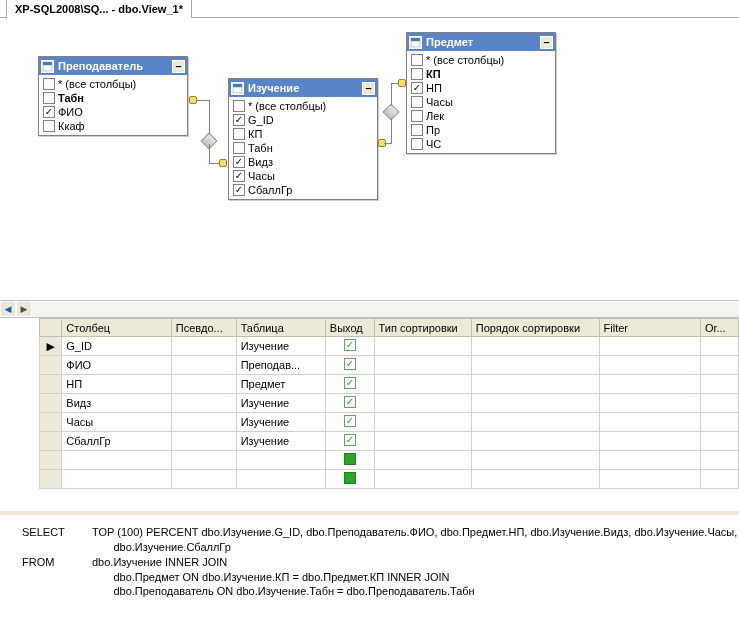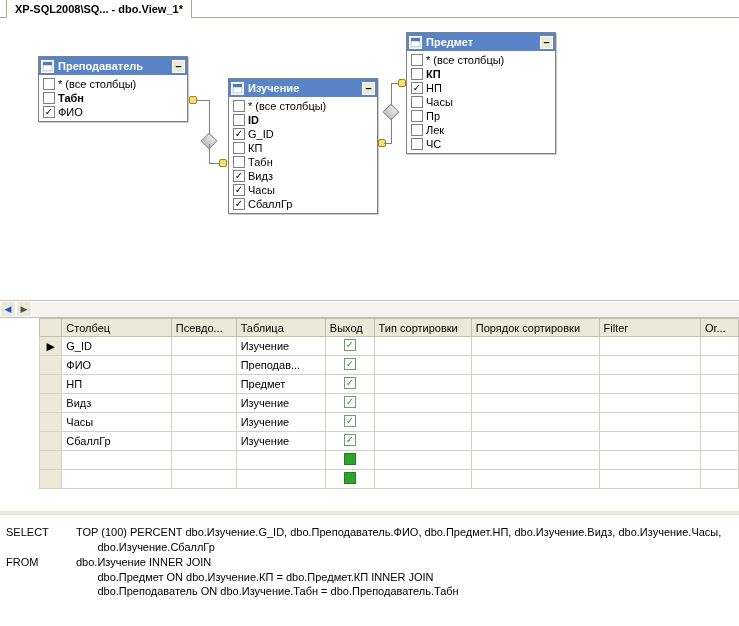--- a/index.html
+++ b/index.html
@@ -184,21 +184,21 @@
     font-size: 10px;
     position: absolute;
     top: -1px; left: 1px;
   }
   .chkcell.filled {
     background: #2aa52a;
     border-color: #2a7a2a;
   }
 
   .sql-pane {
-    padding: 10px 6px;
+    padding: 10px 22px;
     font-family: Tahoma, sans-serif;
     font-size: 11px;
     line-height: 1.35;
     white-space: pre;
     border-top: 4px solid #ece9d8;
     margin-top: 22px;
   }
   .sql-kw { display: inline-block; width: 70px; }
 </style>
 </head>
@@ -229,44 +229,44 @@
           <span>* (все столбцы)</span>
         </div>
         <div class="tb-row">
           <span class="cb"></span>
           <span class="bold">Табн</span>
         </div>
         <div class="tb-row">
           <span class="cb checked"></span>
           <span>ФИО</span>
         </div>
+        <div class="tb-row">
+          <span class="cb"></span>
+          <span>Ккаф</span>
+        </div>
       </div>
   </div>
 
   <div class="table-box" style="left:228px; top:60px;">
     <div class="tb-title">
       <span class="smallbox left">
         <svg viewBox="0 0 9 9">
             <rect x="0" y="0" width="9" height="3" fill="#4a7bc1"></rect>
             <rect x="0" y="3" width="9" height="6" fill="#fff" stroke="#4a7bc1" stroke-width="0.5"></rect>
           </svg>
       </span>
       <span class="title-text">Изучение</span>
       <span class="smallbox right">–</span>
     </div>
     <div class="tb-body" id="box-izuch">
         <div class="tb-row">
           <span class="cb"></span>
           <span>* (все столбцы)</span>
         </div>
         <div class="tb-row">
-          <span class="cb"></span>
-          <span class="bold">ID</span>
-        </div>
-        <div class="tb-row">
           <span class="cb checked"></span>
           <span>G_ID</span>
         </div>
         <div class="tb-row">
           <span class="cb"></span>
           <span>КП</span>
         </div>
         <div class="tb-row">
           <span class="cb"></span>
           <span>Табн</span>
@@ -309,25 +309,25 @@
         <div class="tb-row">
           <span class="cb checked"></span>
           <span>НП</span>
         </div>
         <div class="tb-row">
           <span class="cb"></span>
           <span>Часы</span>
         </div>
         <div class="tb-row">
           <span class="cb"></span>
+          <span>Лек</span>
+        </div>
+        <div class="tb-row">
+          <span class="cb"></span>
           <span>Пр</span>
-        </div>
-        <div class="tb-row">
-          <span class="cb"></span>
-          <span>Лек</span>
         </div>
         <div class="tb-row">
           <span class="cb"></span>
           <span>ЧС</span>
         </div>
       </div>
   </div>
 
   <div class="conn" style="left:189px; top:78px;">
       <div class="end-stub"></div>

